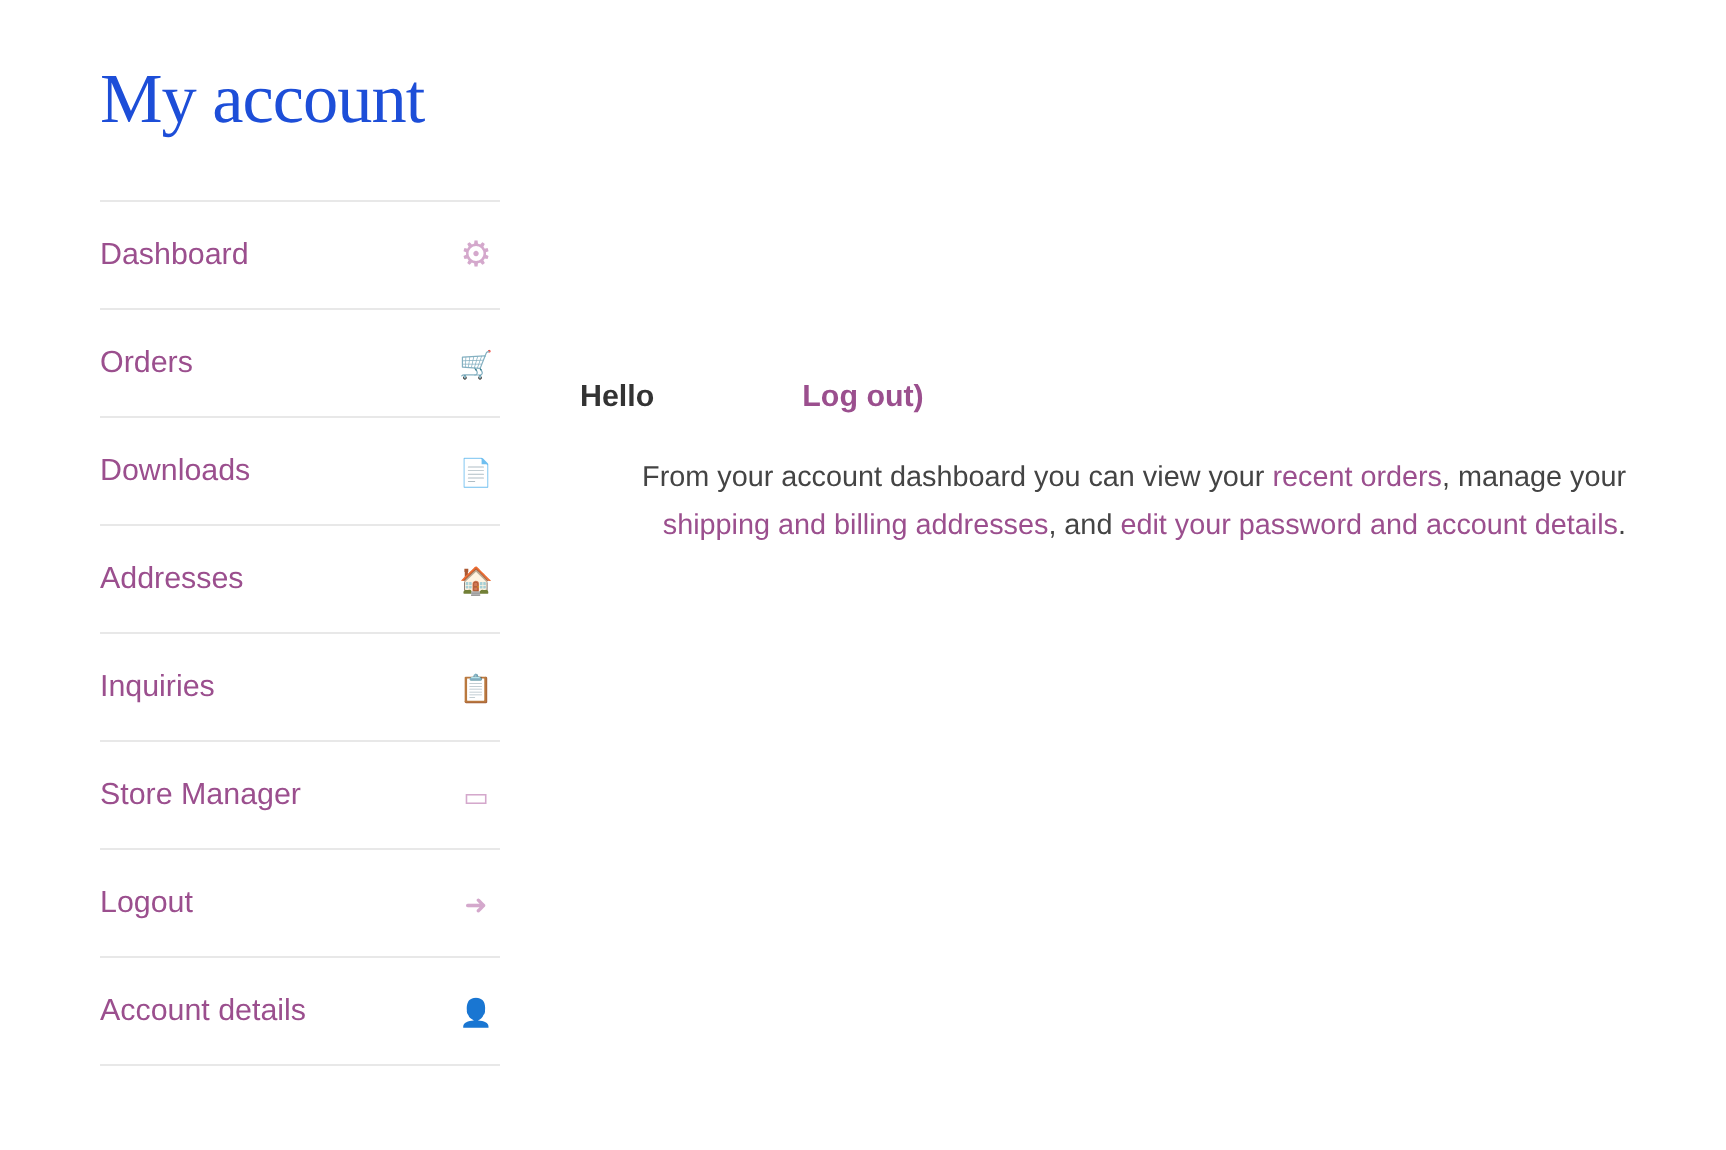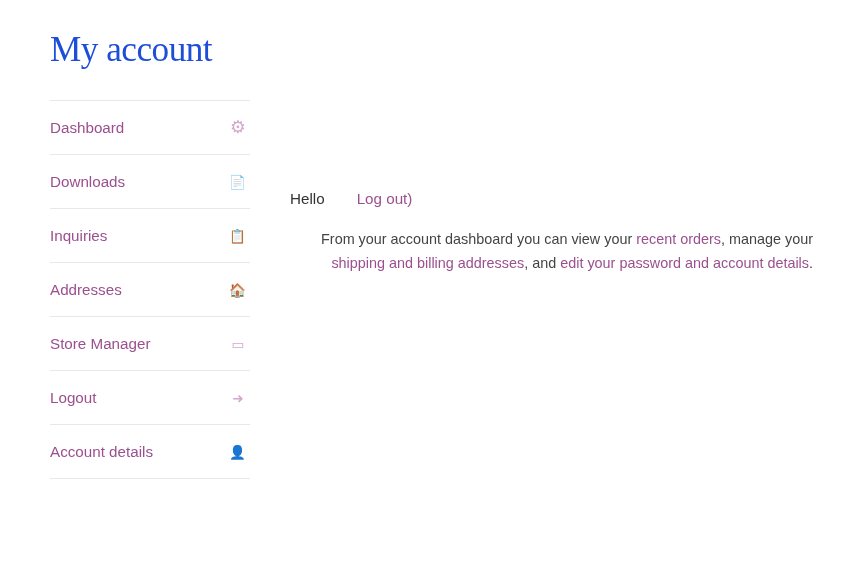--- a/index.html
+++ b/index.html
@@ -58,30 +58,32 @@
       text-align: center;
     }
 
     .main-content {
       flex: 1;
       padding-top: 90px;
     }
 
     .hello-row {
       display: flex;
-      gap: 32px;
+      gap: 60px;
       margin-bottom: 20px;
       font-family: Arial, sans-serif;
       font-size: 0.95rem;
+      font-weight: bold;
     }
 
     .logout-link {
       color: #9b4f8e;
       text-decoration: none;
       cursor: pointer;
+      margin-left: 14px;
     }
 
     .description {
       font-family: Arial, sans-serif;
       font-size: 0.9rem;
       line-height: 1.7;
       color: #444;
       max-width: 560px;
       text-align: right;
     }
@@ -107,30 +109,34 @@
 <h1>My account</h1>
 
 <div class="layout">
 
   <nav class="sidebar">
     <a class="sidebar-item" href="#">
       <span class="sidebar-item-label">Dashboard</span>
       <span class="sidebar-icon icon-dashboard"></span>
     </a>
     <a class="sidebar-item" href="#">
+      <span class="sidebar-item-label">Orders</span>
+      <span class="sidebar-icon icon-orders"></span>
+    </a>
+    <a class="sidebar-item" href="#">
       <span class="sidebar-item-label">Downloads</span>
       <span class="sidebar-icon icon-downloads"></span>
     </a>
     <a class="sidebar-item" href="#">
+      <span class="sidebar-item-label">Addresses</span>
+      <span class="sidebar-icon icon-addresses"></span>
+    </a>
+    <a class="sidebar-item" href="#">
       <span class="sidebar-item-label">Inquiries</span>
       <span class="sidebar-icon icon-inquiries"></span>
-    </a>
-    <a class="sidebar-item" href="#">
-      <span class="sidebar-item-label">Addresses</span>
-      <span class="sidebar-icon icon-addresses"></span>
     </a>
     <a class="sidebar-item" href="#">
       <span class="sidebar-item-label">Store Manager</span>
       <span class="sidebar-icon icon-store"></span>
     </a>
     <a class="sidebar-item" href="#">
       <span class="sidebar-item-label">Logout</span>
       <span class="sidebar-icon icon-logout"></span>
     </a>
     <a class="sidebar-item" href="#">

